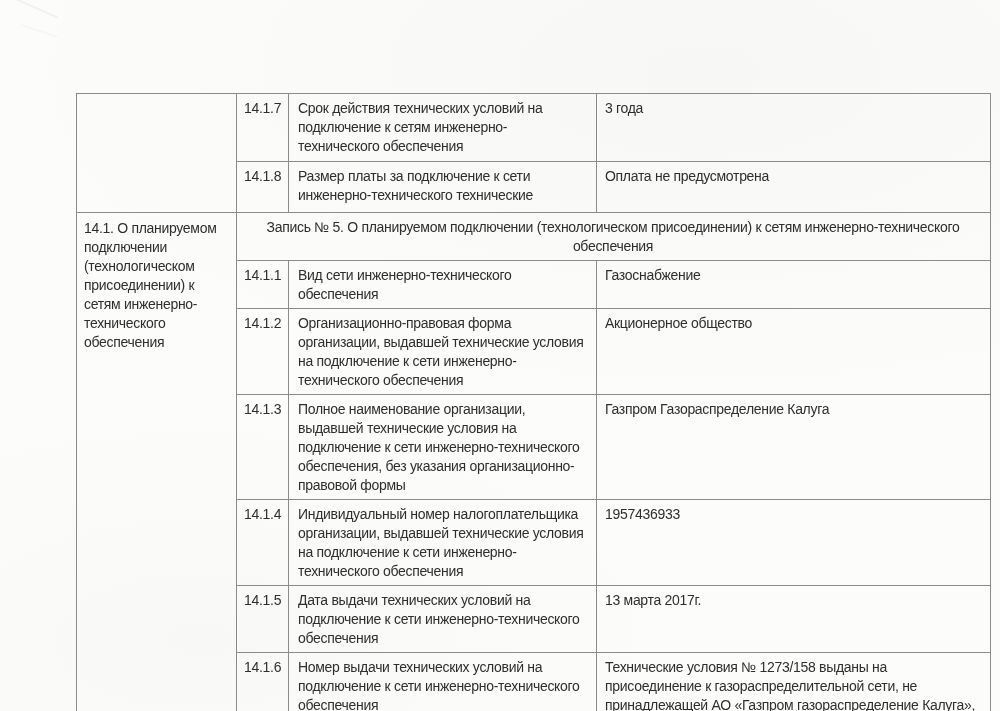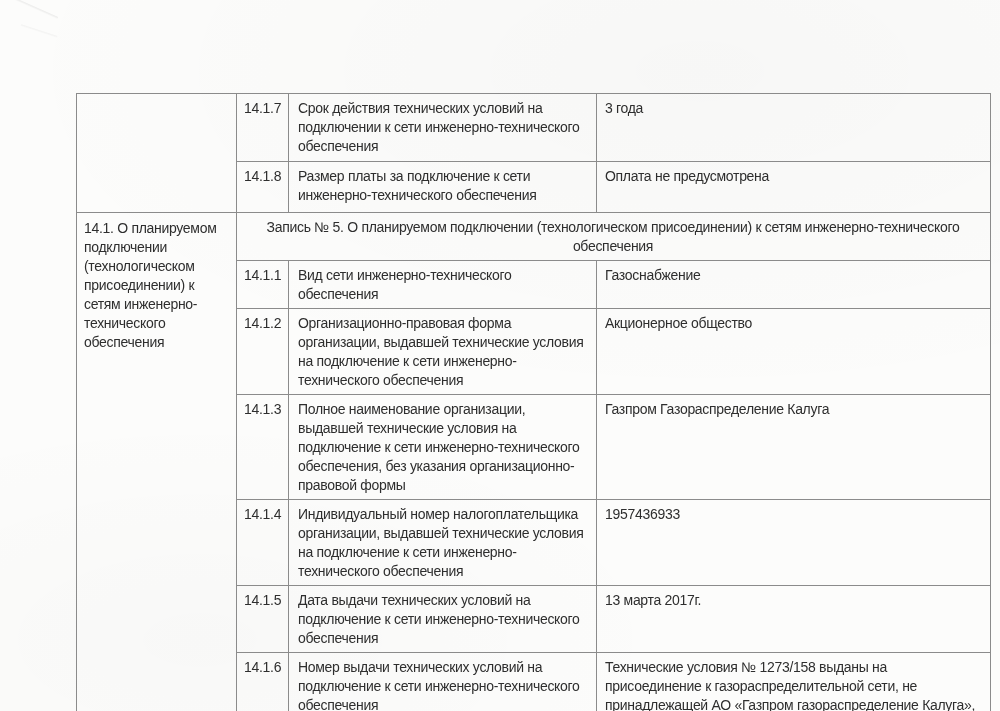--- a/index.html
+++ b/index.html
@@ -70,26 +70,26 @@
     <colgroup>
       <col class="c1">
         <col class="c2">
         <col class="c3">
         <col class="c4">
     </colgroup>
     <tbody id="table-body">
         <tr style="height: 68px;">
           <td class="left-cell" rowspan="2"></td>
           <td class="num-cell">14.1.7</td>
-          <td class="label-cell">Срок действия технических условий на подключении к сети инженерно-технического обеспечения</td>
+          <td class="label-cell">Срок действия технических условий на подключение к сетям инженерно-технического обеспечения</td>
           <td class="value-cell">3 года</td>
         </tr>
         <tr style="height: 51px;">
           <td class="num-cell">14.1.8</td>
-          <td class="label-cell">Размер платы за подключение к сети инженерно-технического обеспечения</td>
+          <td class="label-cell">Размер платы за подключение к сети инженерно-технического технические</td>
           <td class="value-cell">Оплата не предусмотрена</td>
         </tr>
         <tr style="height: 43px;">
           <td class="left-cell" rowspan="7">14.1. О планируемом подключении (технологическом присоединении) к сетям инженерно-технического обеспечения</td>
           <td class="header-cell" colspan="3">Запись № 5. О планируемом подключении (технологическом присоединении) к сетям инженерно-технического обеспечения</td>
         </tr>
         <tr style="height: 32px;">
           <td class="num-cell">14.1.1</td>
           <td class="label-cell">Вид сети инженерно-технического обеспечения</td>
           <td class="value-cell">Газоснабжение</td>

